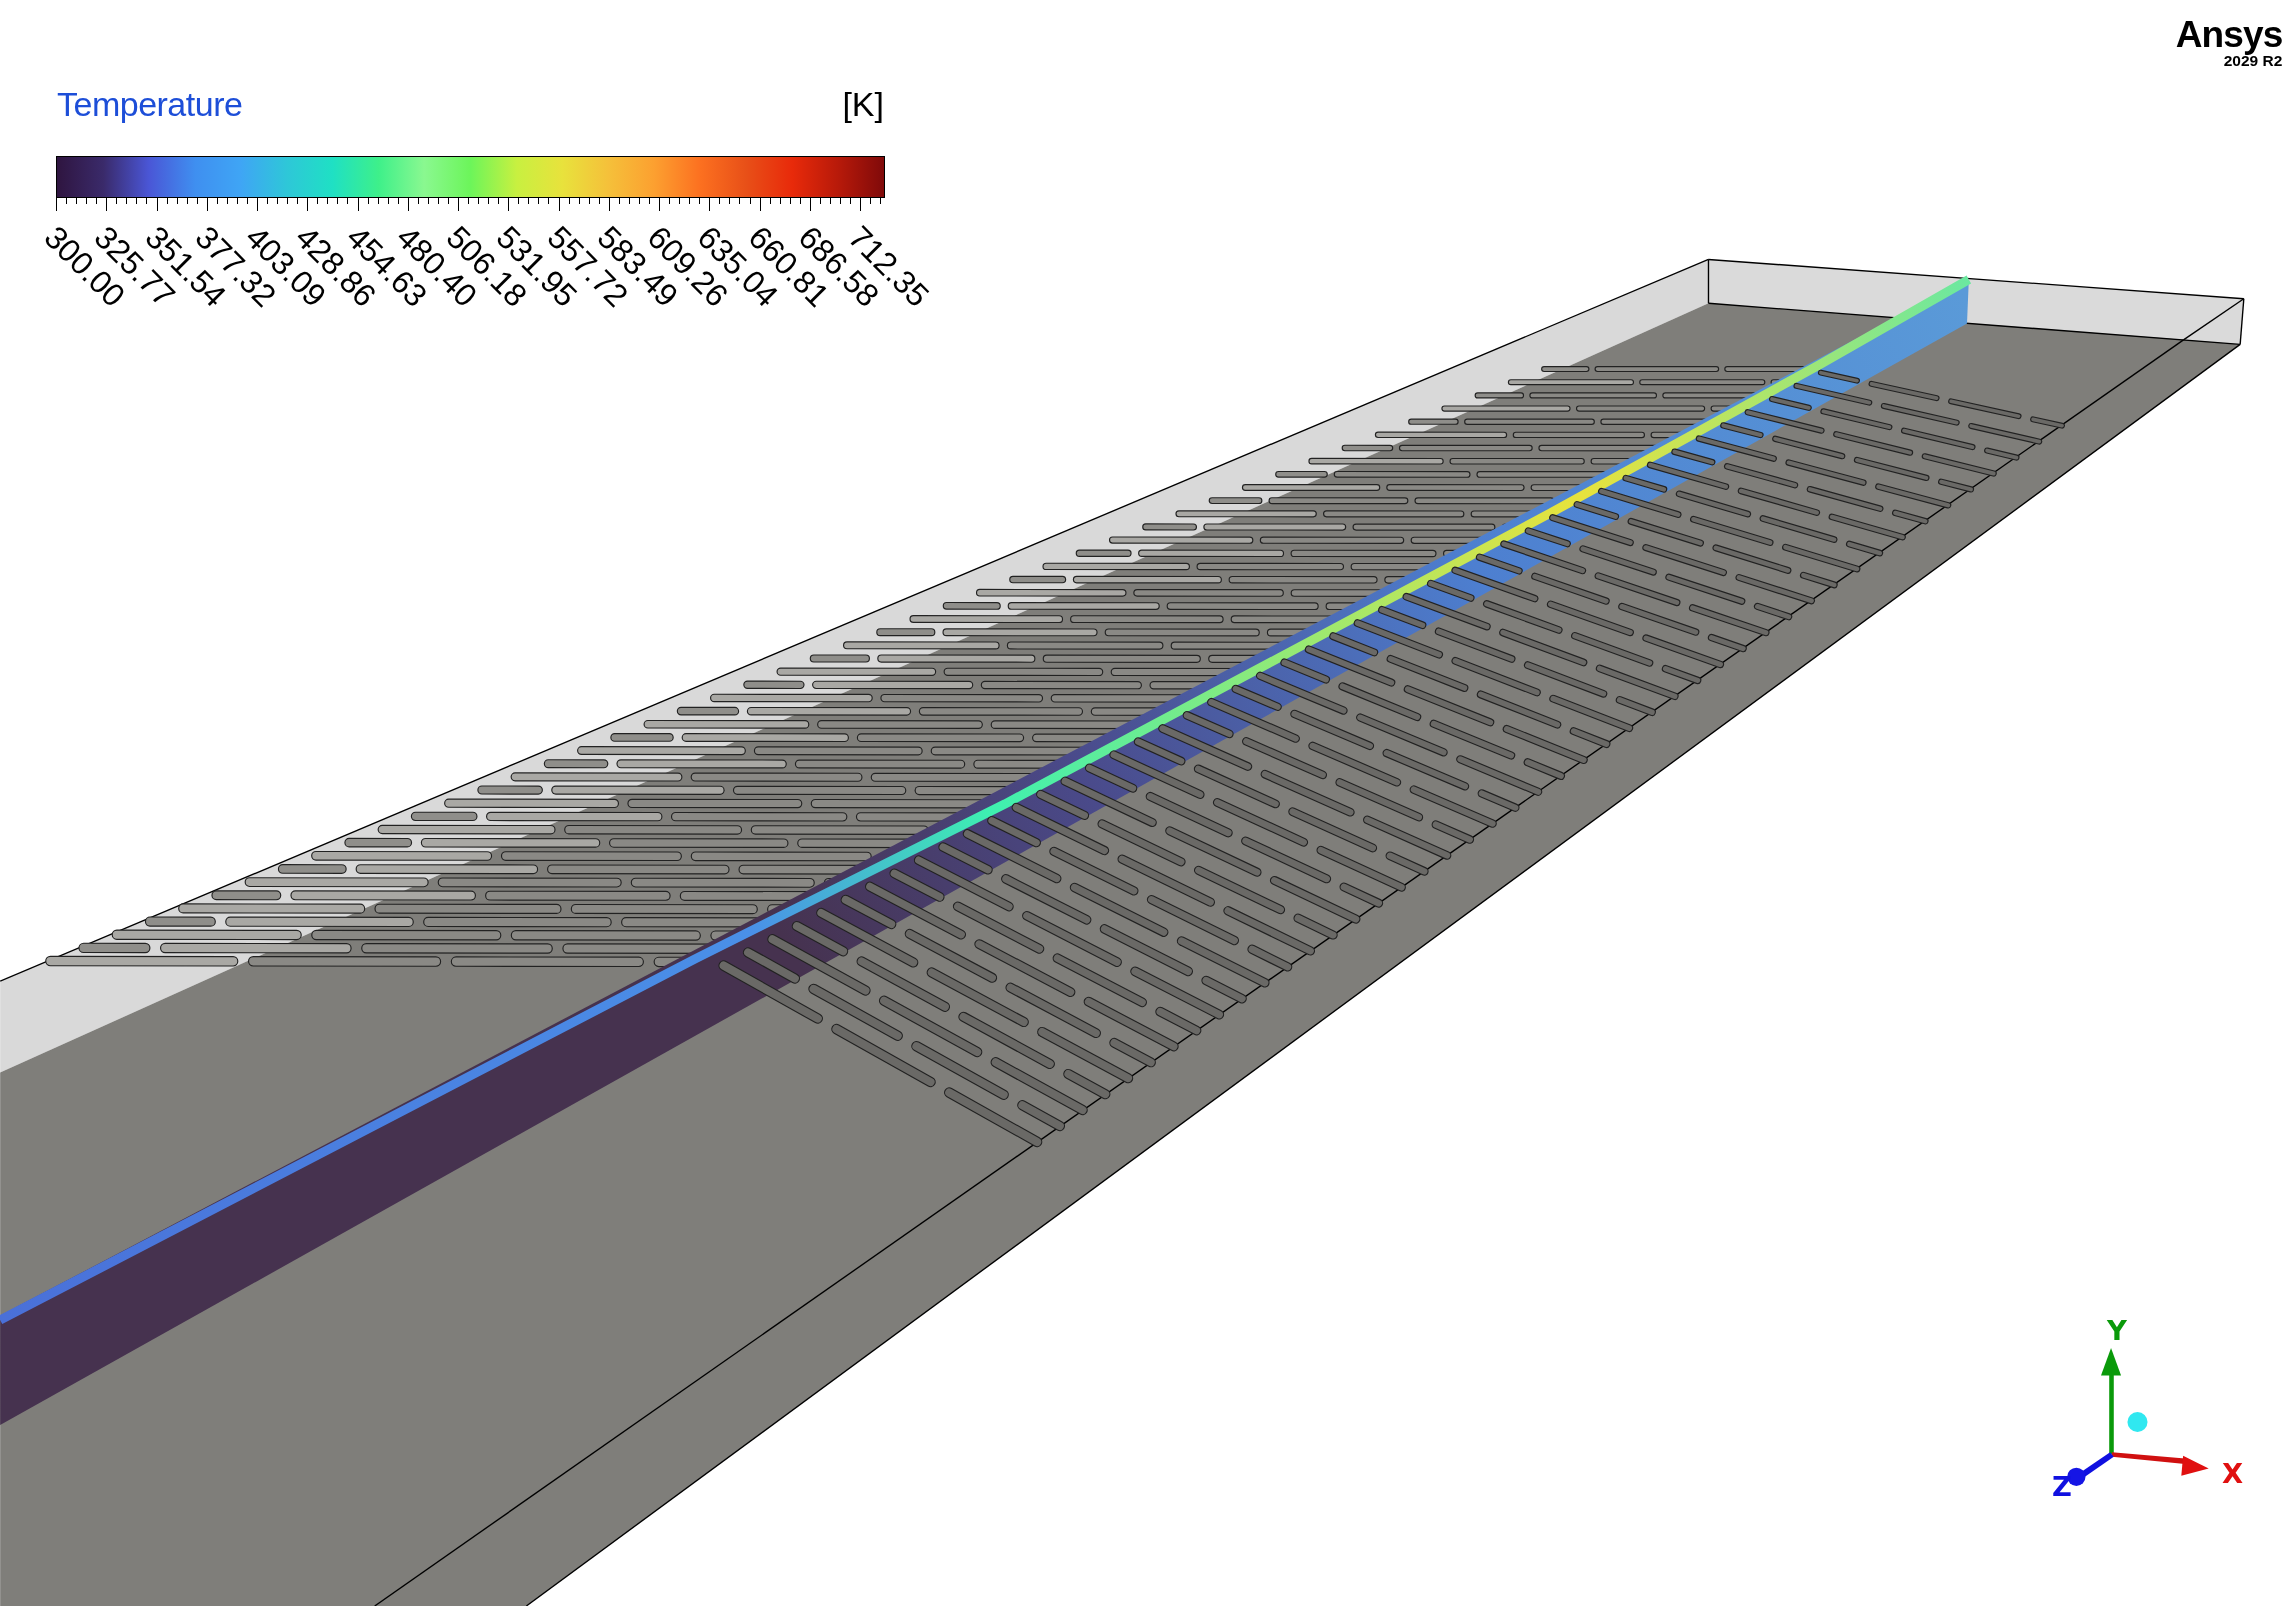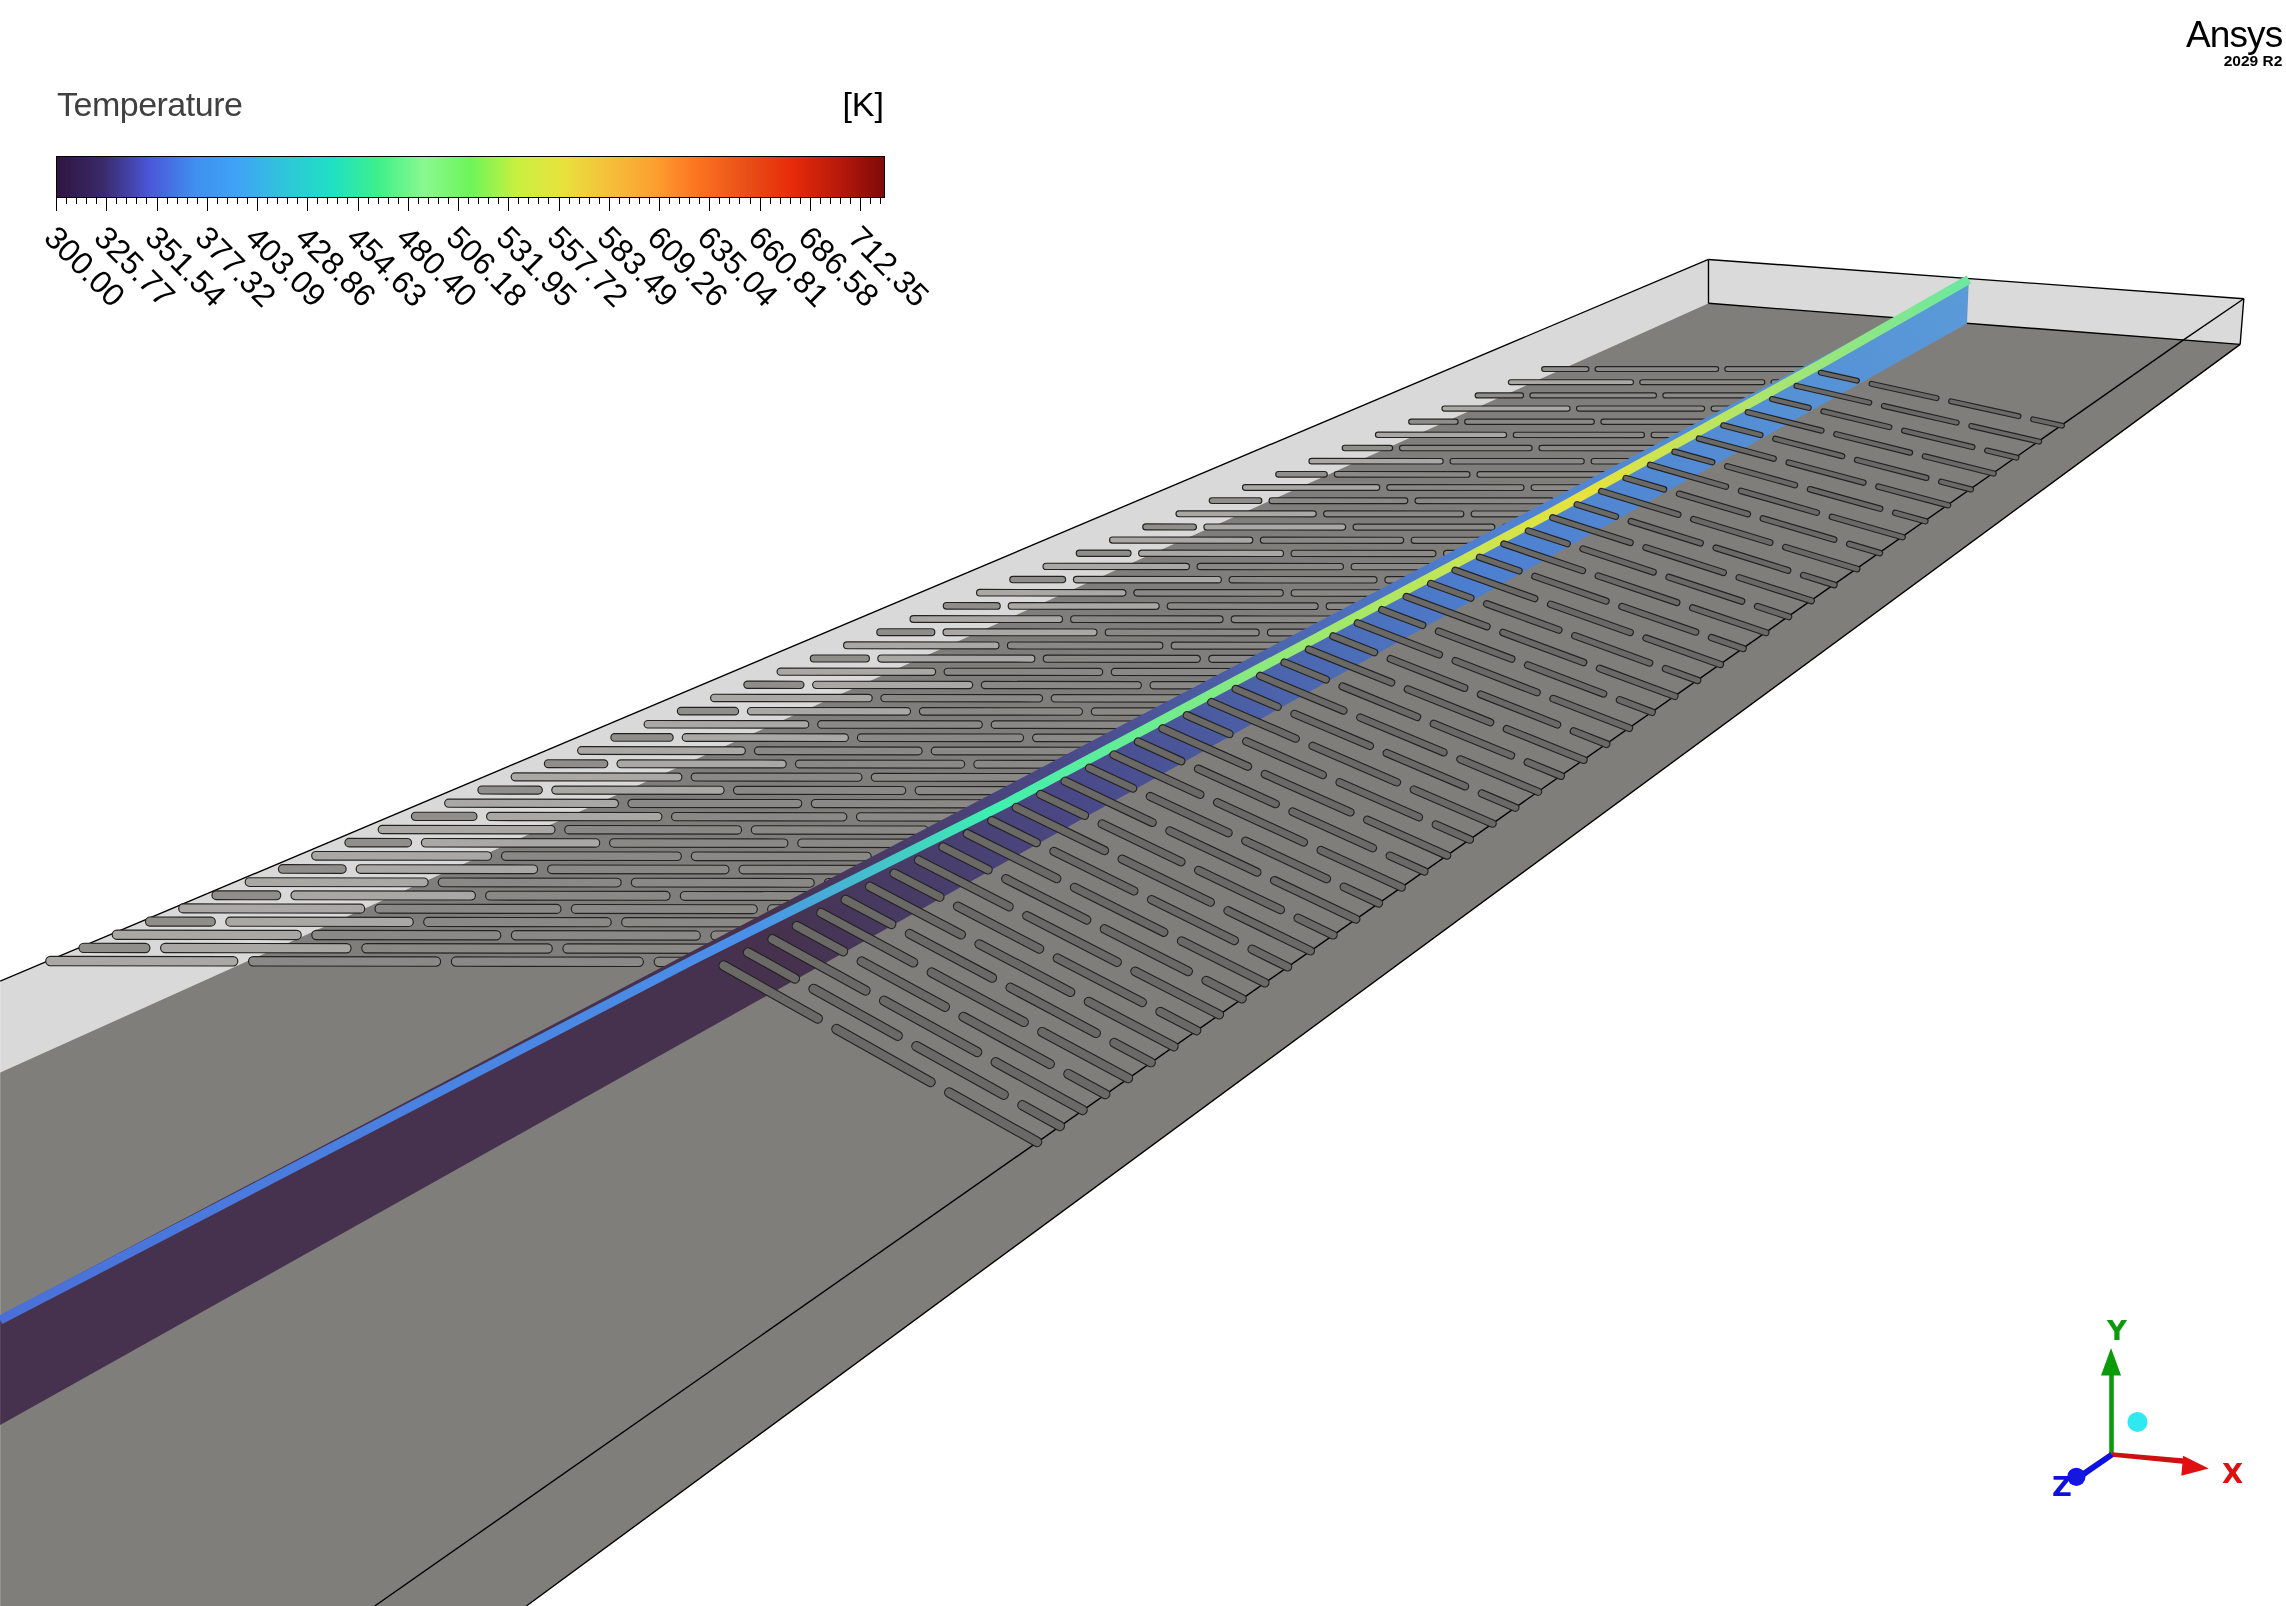--- a/index.html
+++ b/index.html
@@ -1,26 +1,26 @@
 <!DOCTYPE html>
 <html style="font-size:14.6px"><head>
 <meta charset="utf-8">
 <style>
   html,body{margin:0;padding:0;background:#ffffff;}
   body{width:2286px;height:1606px;position:relative;overflow:hidden;font-family:"Liberation Sans",sans-serif;}
   #scene{position:absolute;left:0;top:0;}
   .legend{position:absolute;left:0;top:0;width:1005px;height:347px;}
-  .legend-title{position:absolute;left:57px;top:85px;font-size:34px;color:#404040;letter-spacing:-0.5px;}
+  .legend-title{position:absolute;left:57px;top:85px;font-size:34px;color:#1d4ed8;letter-spacing:-0.5px;}
   .legend-unit{position:absolute;right:calc(1005px - 884px);top:85px;font-size:34px;color:#000;}
   .colorbar{position:absolute;left:56px;top:156px;width:829px;height:42px;border:1.4px solid #000;box-sizing:border-box;}
   .ticks{position:absolute;left:56px;top:198px;width:829px;height:14.6px;}
   .tick{position:absolute;top:0;width:1.4px;background:#000;}
   .tick-label{position:absolute;font-size:32px;color:#000;transform-origin:0 0;transform:rotate(45deg);white-space:nowrap;}
   .logo{position:absolute;right:3.7px;top:16.4px;text-align:right;color:#000;}
-  .logo-name{font-size:37px;font-weight:normal;letter-spacing:-0.9px;line-height:37px;}
+  .logo-name{font-size:37px;font-weight:bold;letter-spacing:-0.9px;line-height:37px;}
   .logo-ver{font-size:15.5px;font-weight:bold;line-height:16.4px;}
   .triad{position:absolute;left:2028px;top:1297px;width:219px;height:219px;}
   .axis-label{position:absolute;font-family:"DejaVu Sans",sans-serif;font-size:27.4px;font-weight:bold;}
 </style>
 </head>
 <body>
 
 <svg id="scene" width="2286" height="1606" viewBox="0 0 2502 1758" xmlns="http://www.w3.org/2000/svg">
   <defs>
     <linearGradient id="plumeGrad" x1="2153" y1="330" x2="0" y2="1500" gradientUnits="userSpaceOnUse">

